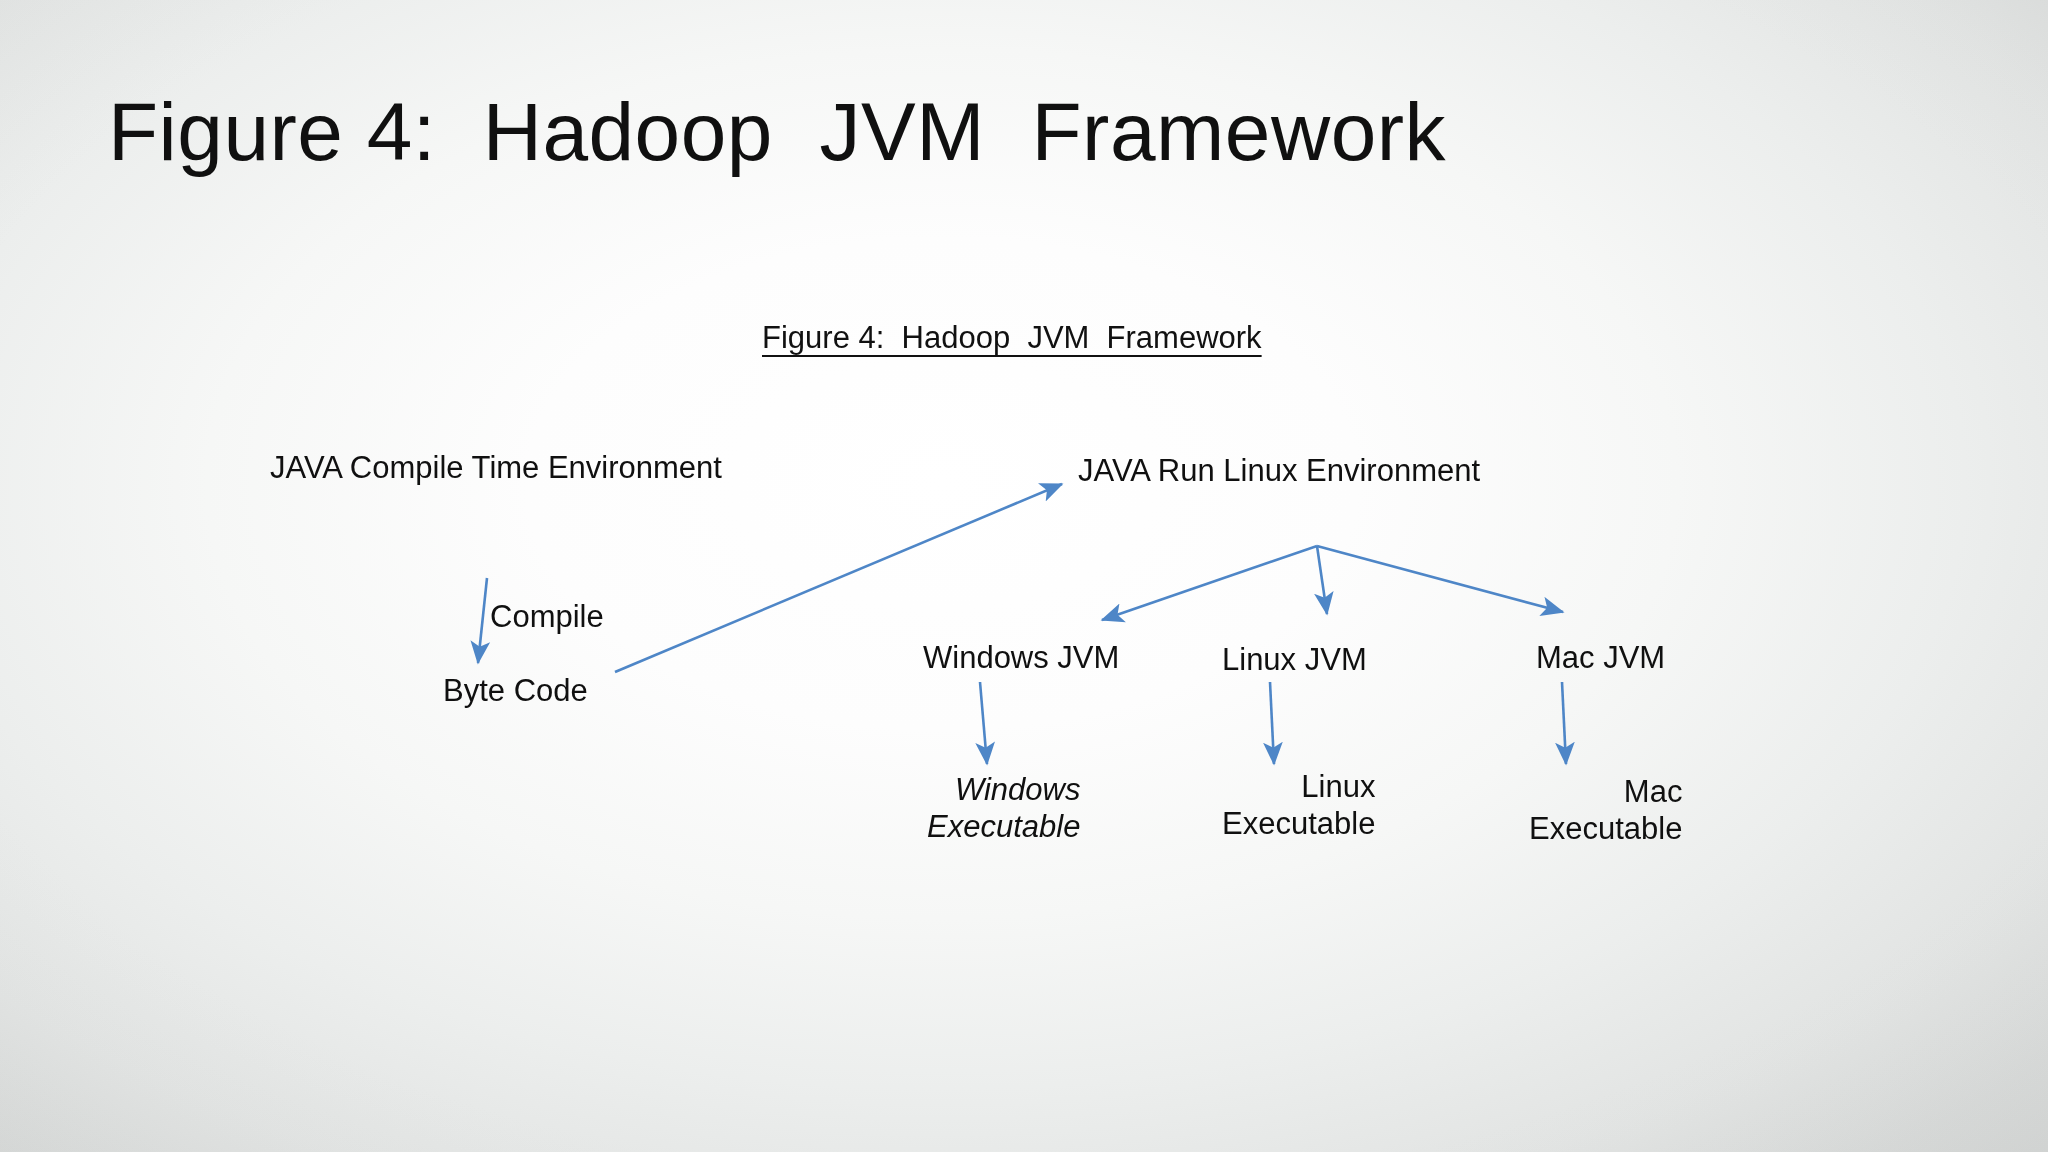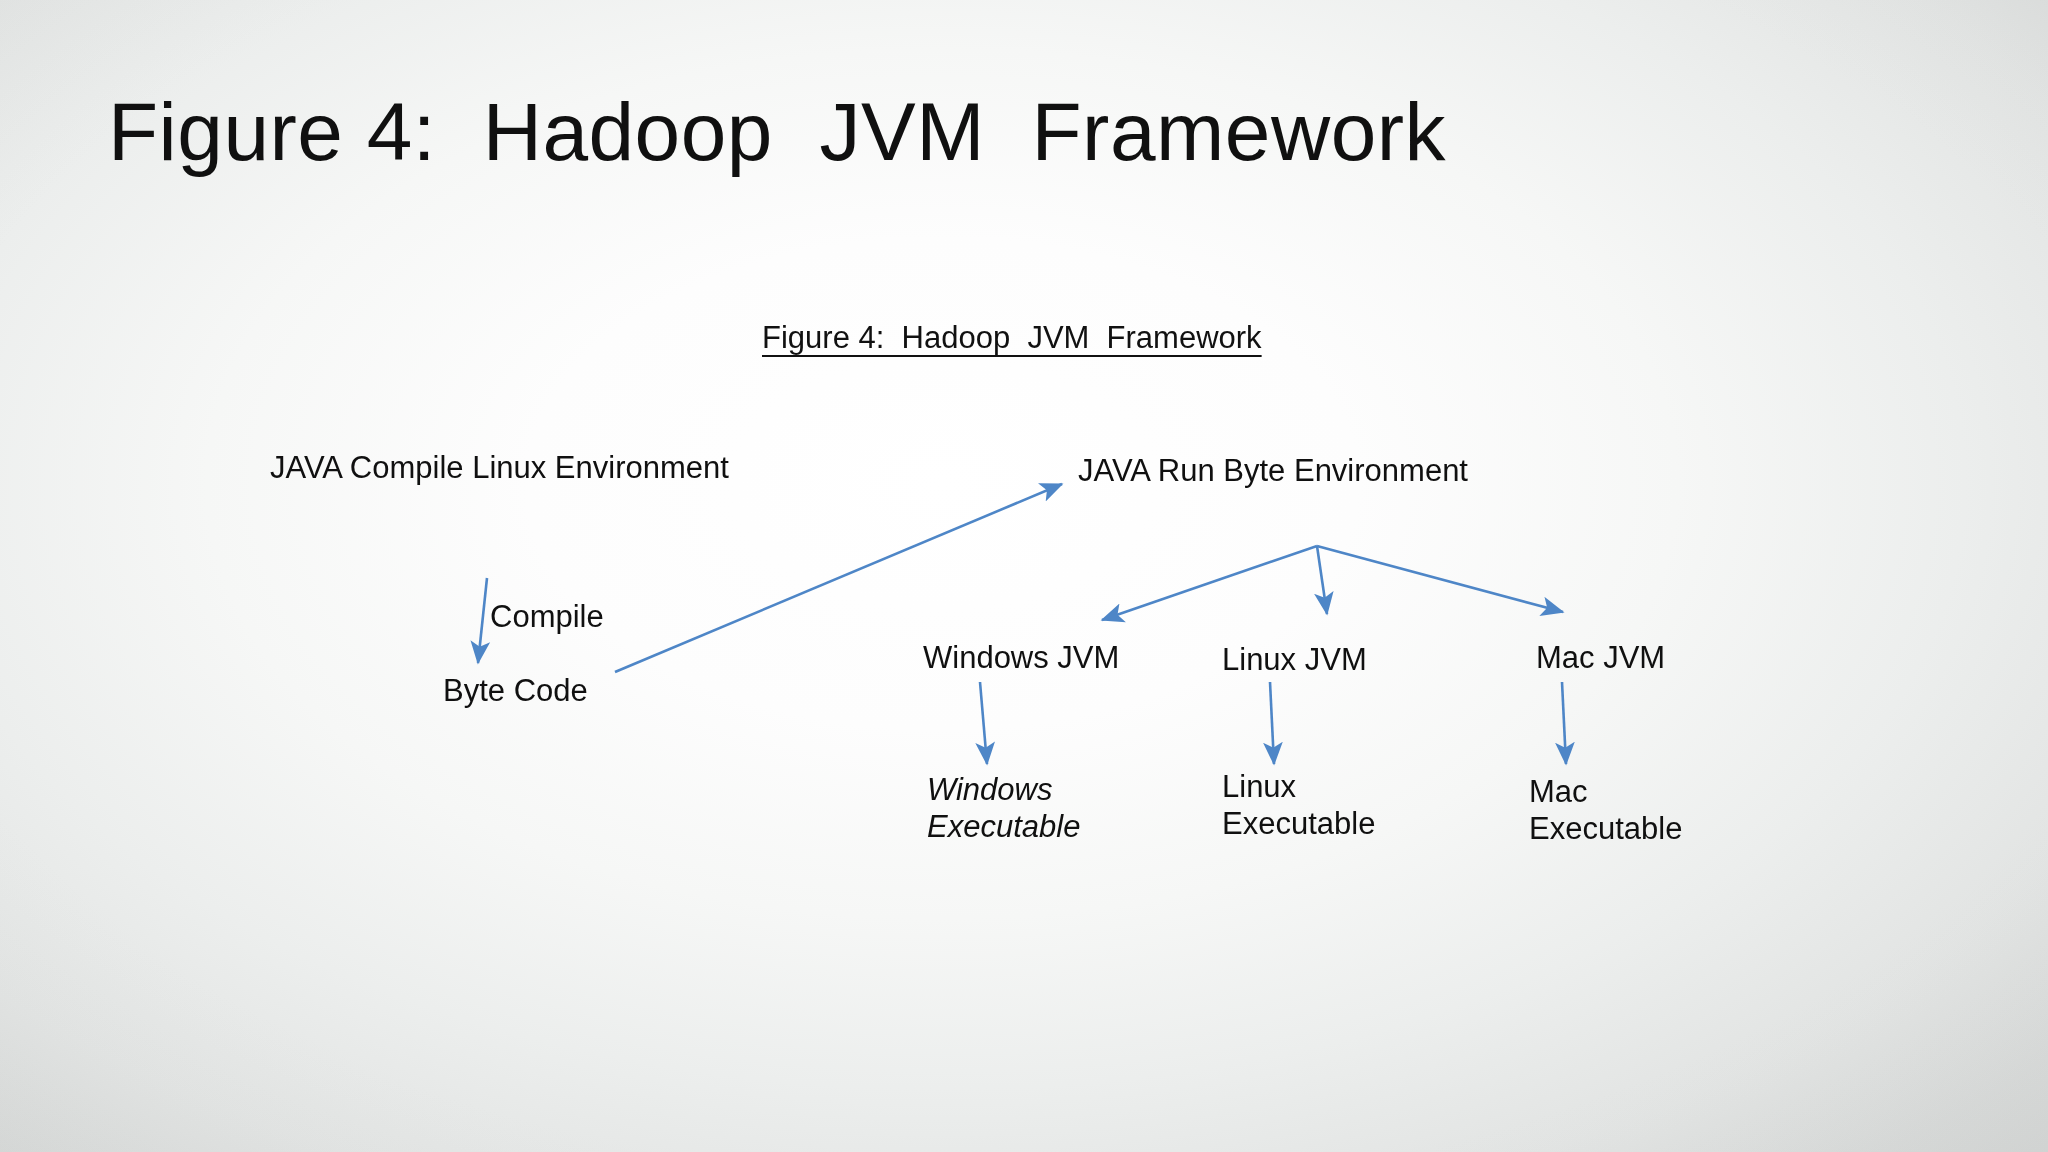--- a/index.html
+++ b/index.html
@@ -18,20 +18,21 @@
     overflow: hidden;
     background:
       radial-gradient(ellipse 78% 82% at 46% 42%,
         #ffffff 0%,
         #fdfdfd 26%,
         #f6f7f6 46%,
         #eceeed 64%,
         #e2e4e3 80%,
         #d7d9d8 92%,
         #d2d4d3 100%);
+    text-align: right;
   }
   
   .slide::after {
     content: "";
     position: absolute;
     inset: 0;
     pointer-events: none;
     background:
       radial-gradient(ellipse 95% 98% at 50% 46%,
         rgba(255,255,255,0) 58%,
@@ -106,23 +107,23 @@
 
     <line x1="1317" y1="546" x2="1102" y2="620" stroke="#4E86C7" stroke-width="2.6" marker-end="url(#ah)"></line>
     <line x1="1317" y1="546" x2="1327" y2="614" stroke="#4E86C7" stroke-width="2.6" marker-end="url(#ah)"></line>
     <line x1="1317" y1="546" x2="1563" y2="612" stroke="#4E86C7" stroke-width="2.6" marker-end="url(#ah)"></line>
 
     <line x1="980" y1="682" x2="987" y2="764" stroke="#4E86C7" stroke-width="2.6" marker-end="url(#ah)"></line>
     <line x1="1270" y1="682" x2="1274" y2="764" stroke="#4E86C7" stroke-width="2.6" marker-end="url(#ah)"></line>
     <line x1="1562" y1="682" x2="1566" y2="764" stroke="#4E86C7" stroke-width="2.6" marker-end="url(#ah)"></line>
   </svg>
 
-  <div class="node" style="left:270px; top:450px;">JAVA Compile Linux Environment</div>
+  <div class="node" style="left:270px; top:450px;">JAVA Compile Time Environment</div>
 
-  <div class="node" style="left:1078px; top:453px;">JAVA Run Byte Environment</div>
+  <div class="node" style="left:1078px; top:453px;">JAVA Run Linux Environment</div>
 
 
   <div class="node" style="left:490px; top:599px;">Compile</div>
 
   <div class="node" style="left:407px; top:673px;margin-left:36px;">Byte Code</div>
 
   <div class="node" style="left:923px; top:640px;">Windows JVM</div>
 
   <div class="node" style="left:1222px; top:642px;">Linux JVM</div>
 

